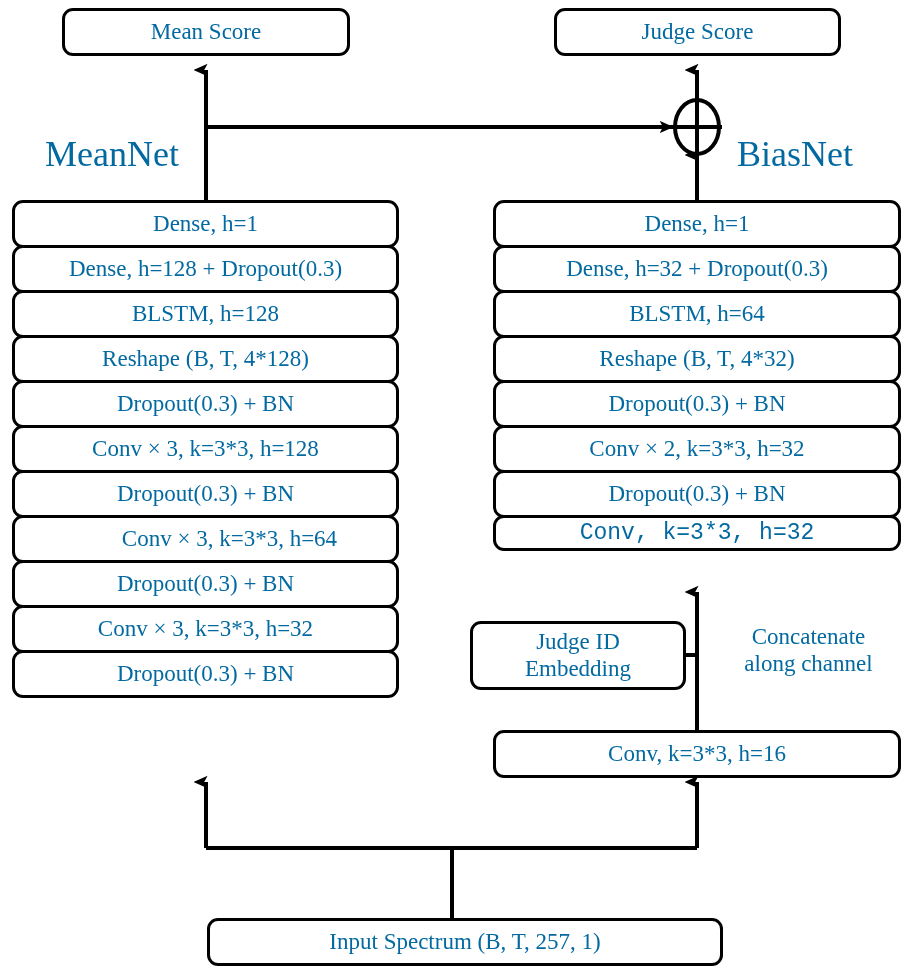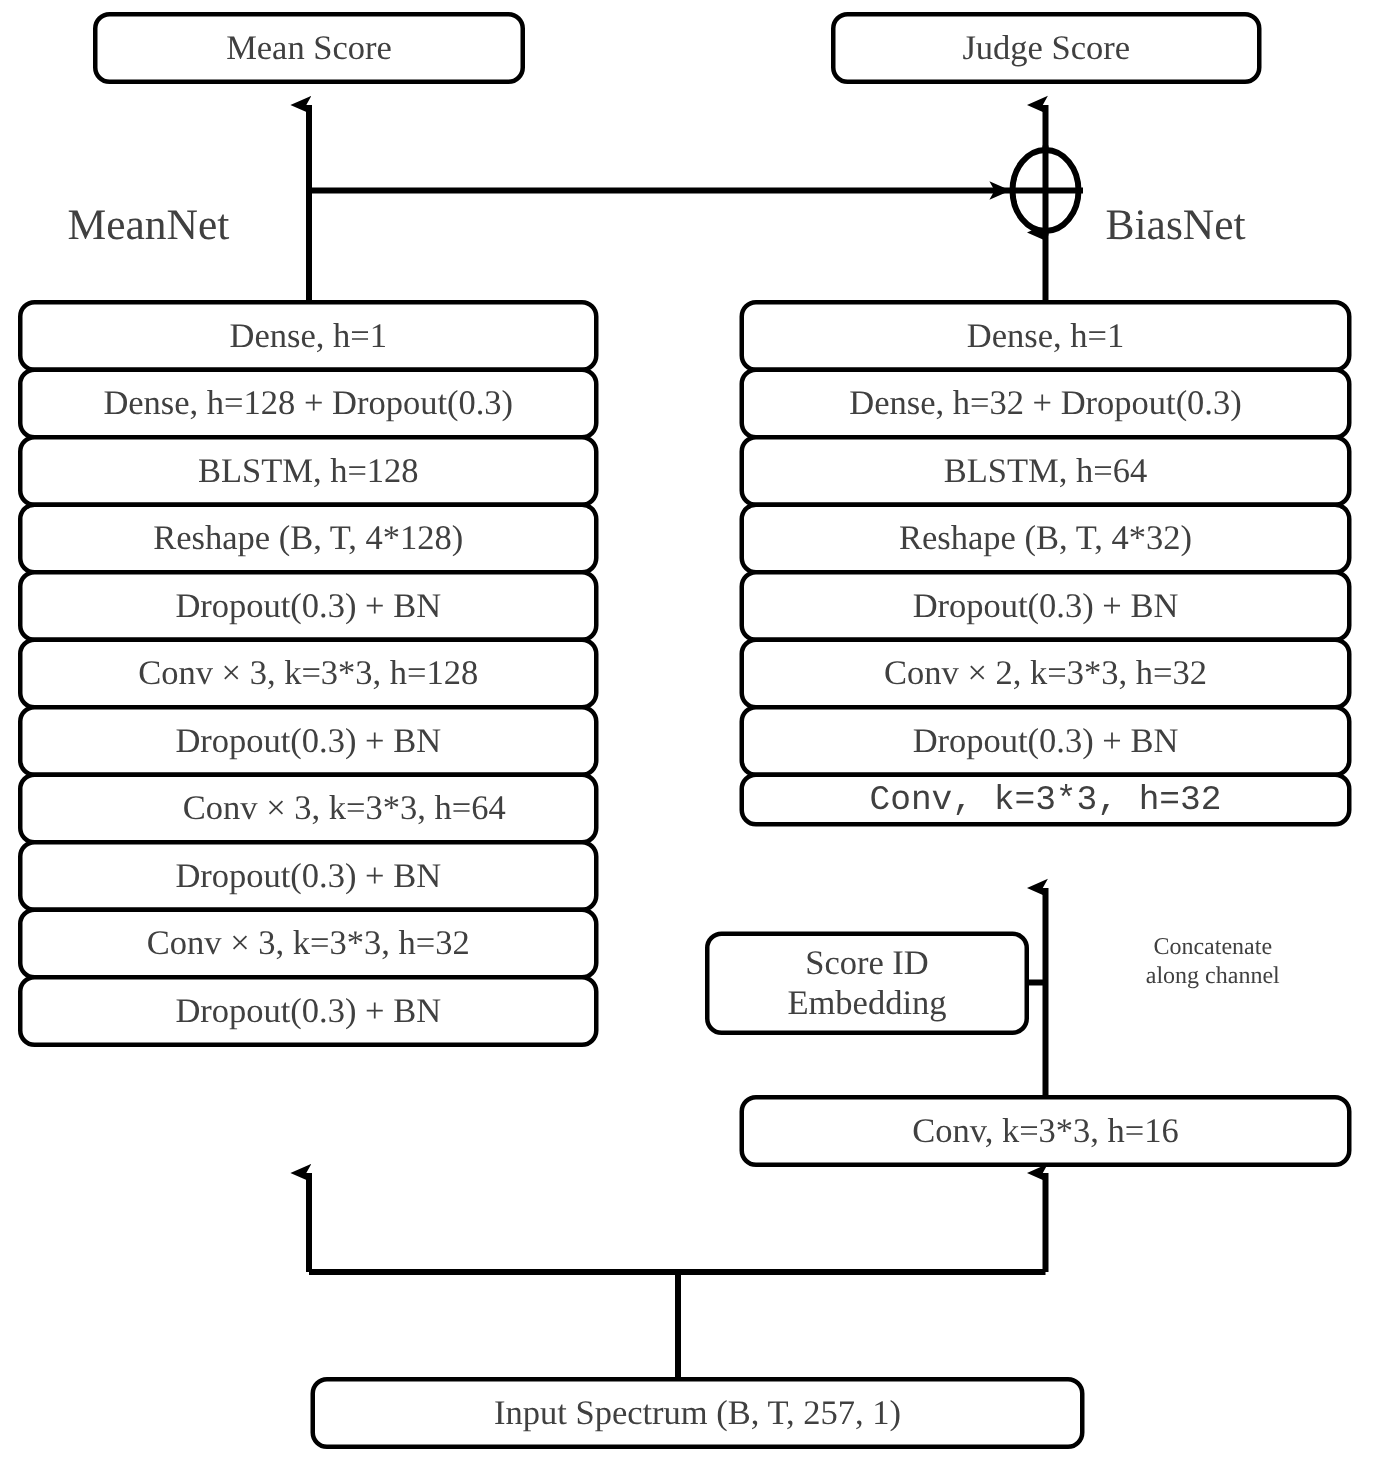--- a/index.html
+++ b/index.html
@@ -6,21 +6,21 @@
     margin: 0;
     padding: 0;
     background: #ffffff;
   }
   #canvas {
     position: relative;
     width: 917px;
     height: 976px;
     background: #ffffff;
     font-family: "Liberation Serif", "DejaVu Serif", serif;
-    color: #404040;
+    color: #0369a1;
     overflow: hidden;
   }
   .node {
     position: absolute;
     box-sizing: border-box;
     border: 3px solid #000000;
     border-radius: 11px;
     background: #ffffff;
     display: flex;
     align-items: center;
@@ -39,28 +39,28 @@
     position: relative;
     left: 0;
     top: 0;
     width: 100%;
   }
   .stack .node + .node {
     margin-top: -3px;
   }
   .netlabel {
     position: absolute;
-    font-size: 29px;
+    font-size: 36px;
     line-height: 1;
     white-space: nowrap;
     z-index: 4;
   }
   .edgelabel {
     position: absolute;
-    font-size: 16px;
+    font-size: 23px;
     line-height: 1.18;
     white-space: pre-line;
     text-align: center;
     z-index: 4;
   }
   svg.wires {
     position: absolute;
     left: 0;
     top: 0;
     width: 917px;
@@ -145,21 +145,21 @@
     <div class="node" style="height:48px;">Dense, h=32 + Dropout(0.3)</div>
     <div class="node" style="height:48px;">BLSTM, h=64</div>
     <div class="node" style="height:48px;">Reshape (B, T, 4*32)</div>
     <div class="node" style="height:48px;">Dropout(0.3) + BN</div>
     <div class="node" style="height:48px;">Conv × 2, k=3*3, h=32</div>
     <div class="node" style="height:48px;">Dropout(0.3) + BN</div>
     <div class="node" style="height:36px;font-family:Liberation Mono, monospace;">Conv, k=3*3, h=32</div>
   </div>
 
   <div class="node" style="left:470px; top:621px; width:216px; height:69px;">
-    <span style="white-space:pre-line;">Score ID
+    <span style="white-space:pre-line;">Judge ID
 Embedding</span>
   </div>
 
   <div class="edgelabel" style="left:716px; top:623px; width:185px;">Concatenate
 along channel</div>
 
   <div class="node" style="left:493px; top:730px; width:408px; height:48px;">Conv, k=3*3, h=16</div>
 
   <div class="node" style="left:207px; top:918px; width:516px; height:48px;">Input Spectrum (B, T, 257, 1)</div>
 

